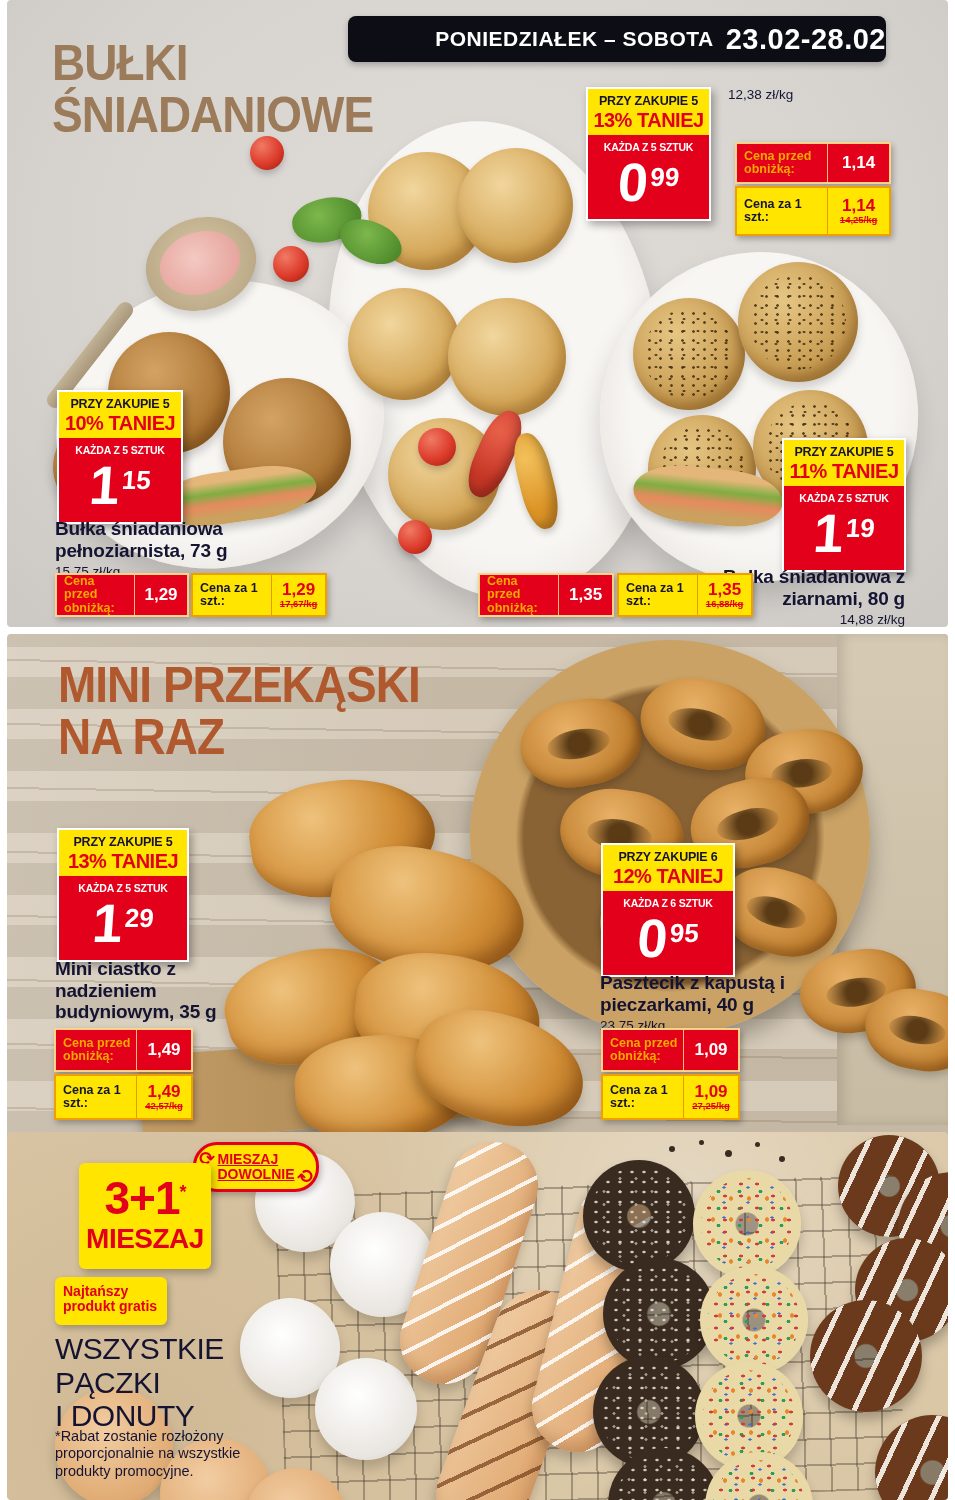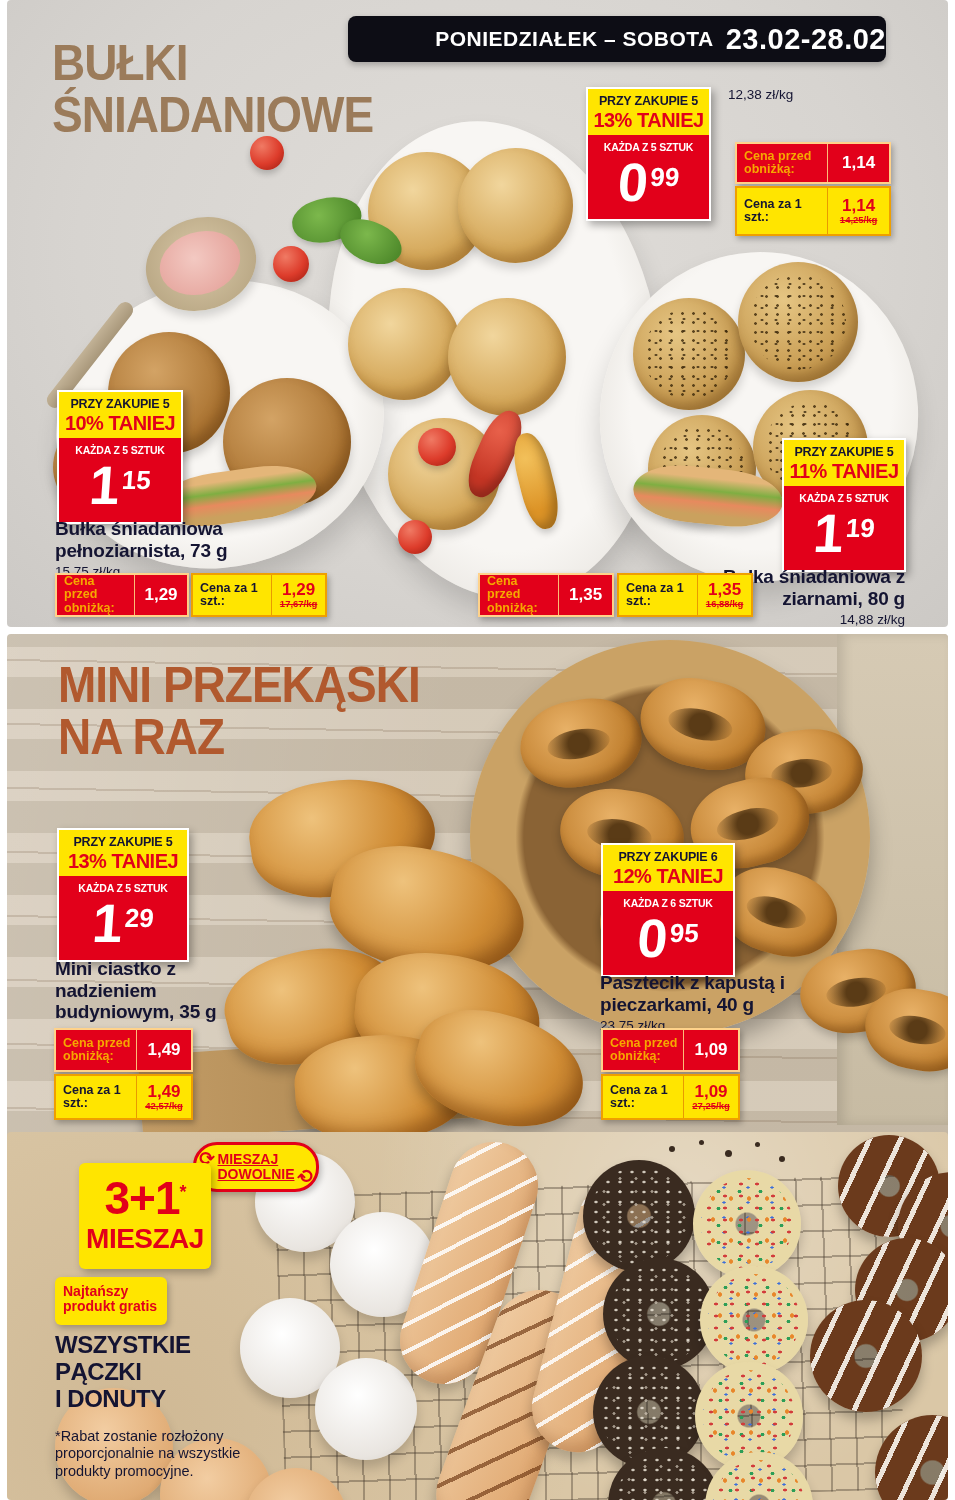--- a/index.html
+++ b/index.html
@@ -76,21 +76,21 @@
   .mix-arrow.left{left:3px;top:4px;}
   .mix-arrow.right{right:3px;bottom:4px;transform:rotate(180deg);}
   .offer-box{position:absolute;background:#ffe500;border-radius:6px;text-align:center;
              box-shadow:3px 4px 8px rgba(0,0,0,.28);color:#e2001a;}
   .offer-main{font-weight:700;font-size:46px;line-height:1;padding-top:12px;letter-spacing:-1px;}
   .offer-main sup{font-size:18px;vertical-align:super;}
   .offer-gratis{font-weight:700;font-size:28px;line-height:1;margin-top:4px;letter-spacing:-.5px;}
   .note-box{position:absolute;background:#ffe500;border-radius:6px;
             box-shadow:2px 3px 6px rgba(0,0,0,.25);color:#e2001a;font-weight:700;
             font-size:14px;line-height:1.1;padding:7px 8px;box-sizing:border-box;}
-  .s3-title{position:absolute;color:#141432;font-weight:700;font-size:24px;line-height:1.12;
+  .s3-title{position:absolute;color:#141432;font-weight:400;font-size:30px;line-height:1.12;
             letter-spacing:-.5px;}
   .s3-foot{position:absolute;color:#141432;font-size:14.5px;line-height:1.2;}
 
   
   .plate{border-radius:50%;background:radial-gradient(ellipse at 50% 45%, #f8f6f3 58%, #eae7e2 78%, #dbd8d4 100%);
          box-shadow:0 16px 26px rgba(0,0,0,.14);}
   .bun-g{border-radius:50%;background:radial-gradient(circle at 38% 32%, #f1d69d, #d4a759 62%, #b5853d 95%);
          box-shadow:inset -6px -8px 12px rgba(120,70,10,.30), 0 6px 10px rgba(0,0,0,.15);}
   .bun-b{border-radius:50%;background:radial-gradient(circle at 38% 32%, #d3a365, #ab7432 65%, #8a5a22 95%);
          box-shadow:inset -6px -8px 12px rgba(90,50,10,.35), 0 6px 10px rgba(0,0,0,.18);}

